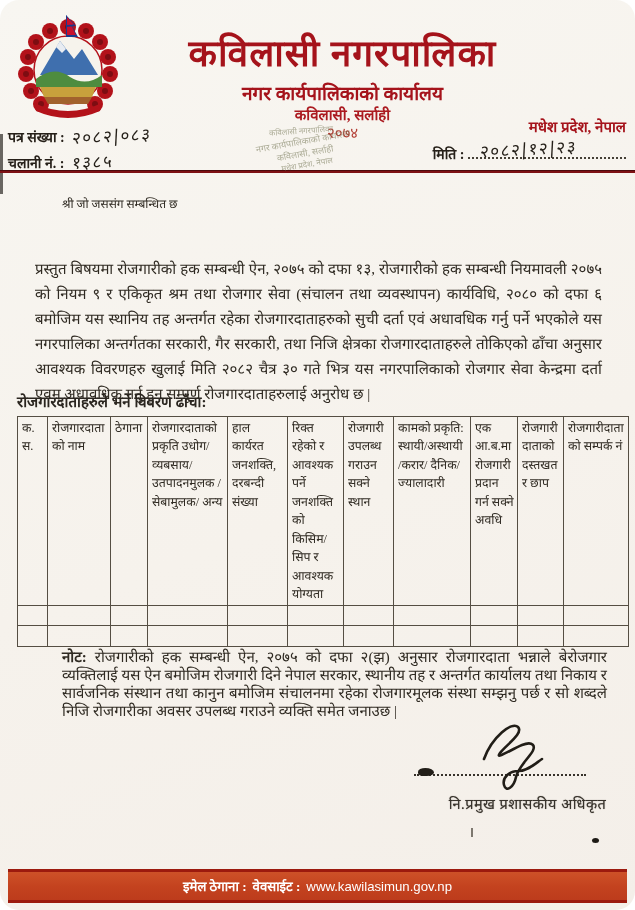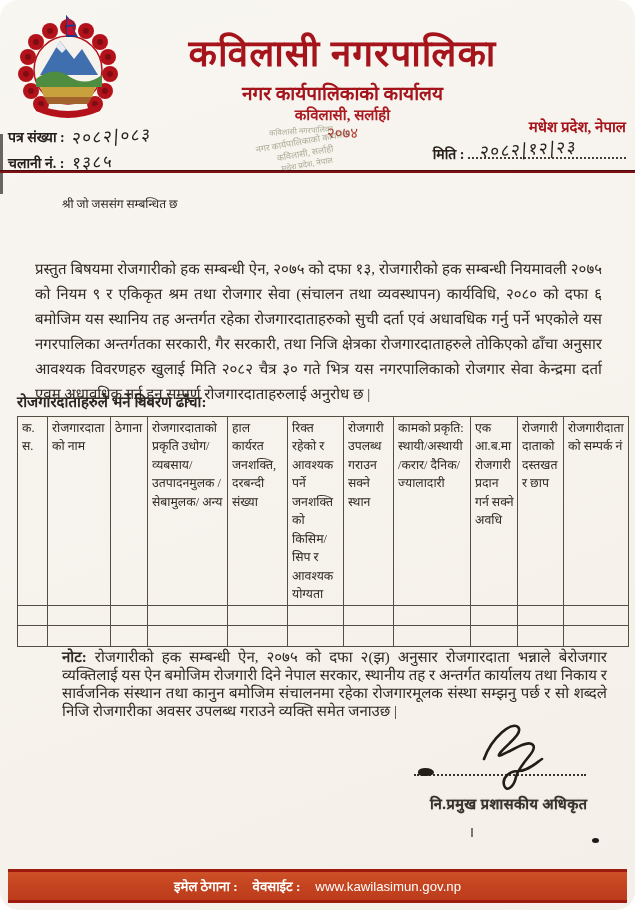--- a/index.html
+++ b/index.html
@@ -64,33 +64,33 @@
   
   .note { position:absolute; left:62px; right:28px; top:648px; text-align:justify;
     font-size:15px; line-height:18px; color:#2f2a22; }
   .note b { font-weight:bold; }
 
   
   .sig-area { position:absolute; left:400px; top:735px; width:225px; height:90px; }
   .sig-dots { position:absolute; left:14px; top:39px; width:172px; border-bottom:2.5px dotted #37322b; }
   .sig-blob { position:absolute; left:18px; top:33px; width:16px; height:8px; background:#221e18; border-radius:50% 60% 50% 40%; }
   .sig-squiggle { position:absolute; left:78px; top:-16px; }
-  .sig-title { position:absolute; left:30px; top:58px; width:195px; 
-    font-size:14.5px; font-weight:bold; color:#37322b; letter-spacing:.5px;
+  .sig-title { position:absolute; left:30px; top:58px; width:195px; text-align:center;
+    font-size:14.5px; font-weight:normal; color:#37322b; letter-spacing:.5px;
     text-shadow:0 0 1px rgba(55,50,43,.6); }
   .dot-artifact { position:absolute; left:592px; top:838px; width:7px; height:5px; background:#1d1a15; border-radius:50%; }
   .tick-artifact { position:absolute; left:471px; top:828px; width:2px; height:9px; background:#4a443b; opacity:.7; }
 
   
   .footer-bar { position:absolute; left:8px; right:8px; top:869px; height:34px;
     background:linear-gradient(180deg,#cd5128 0%,#c4431f 50%,#bd3c1c 100%);
     border-top:3px solid #9c1a0e; border-bottom:3px solid #9c1a0e;
     display:flex; align-items:center; justify-content:center;
     color:#ffffff; font-size:13.2px; white-space:nowrap;
-    font-family:"Liberation Sans","DejaVu Sans",sans-serif;gap:9px; }
+    font-family:"Liberation Sans","DejaVu Sans",sans-serif; }
   .footer-bar .lbl { font-weight:bold; font-family:"Liberation Serif",serif; }
   .footer-bar span { margin:0 3px; }
 </style>
 </head>
 <body>
 
 <div class="page">
 
   <div class="edge-artifact"></div>
 

